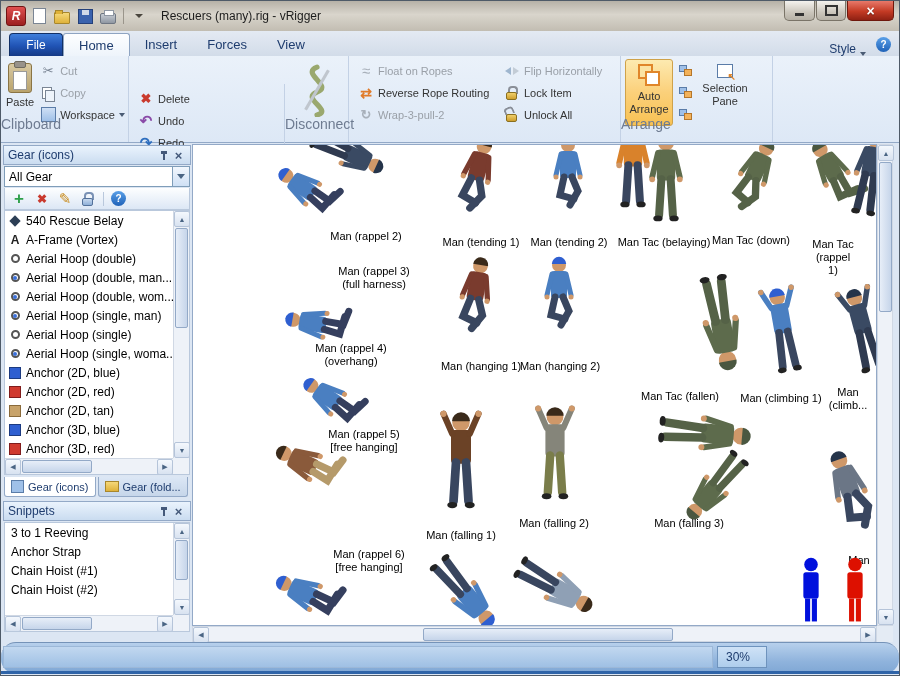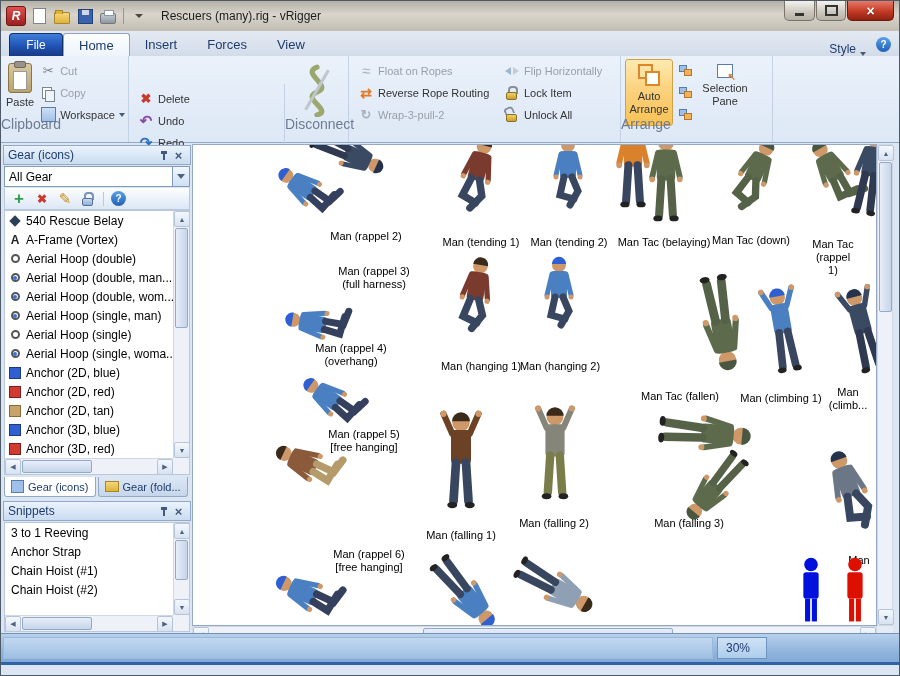--- a/index.html
+++ b/index.html
@@ -146,21 +146,21 @@
   
   .canvas{position:absolute;left:191px;top:143px;width:685px;height:482px;background:#fff;border:1px solid #93a9c7;box-sizing:border-box;overflow:hidden;}
   .fig{position:absolute;width:40px;height:80px;}
   .fig svg{width:100%;height:100%;overflow:visible;}
   .fig-label{position:absolute;transform:translate(-50%,-50%);font-size:11px;color:#000;text-align:center;white-space:pre-line;line-height:1.2;}
   .canvas-vsb{position:absolute;left:876px;top:143px;width:16px;height:482px;background:#eef2f8;border:1px solid #d0d8e4;box-sizing:border-box;}
   .canvas-hsb{position:absolute;left:191px;top:625px;width:685px;height:16px;background:#eef2f8;border:1px solid #d0d8e4;box-sizing:border-box;}
   .canvas-corner{position:absolute;left:876px;top:625px;width:16px;height:16px;background:#e4ebf4;}
 
   
-  .statusbar{position:absolute;left:0;right:0;bottom:10px;height:31px;background:linear-gradient(#b7d0ec,#8fb3dc 60%,#7ea6d4);border-top:1px solid #7593b8;}
+  .statusbar{position:absolute;left:0;right:0;bottom:1px;height:31px;background:linear-gradient(#b7d0ec,#8fb3dc 60%,#7ea6d4);border-top:1px solid #7593b8;border-radius:15px;}
   .statusbar::after{content:"";position:absolute;left:0;right:0;bottom:0;height:3px;background:#2f64a8;}
   .sb-left{position:absolute;left:2px;top:3px;right:186px;height:22px;border:1px solid #9cb8d8;background:linear-gradient(#c2d8f0,#9fc0e4);box-sizing:border-box;}
   .sb-zoom{position:absolute;right:132px;top:3px;width:50px;height:22px;border:1px solid #6e93bd;display:flex;align-items:center;padding-left:8px;font-size:12px;color:#1e3c6e;background:linear-gradient(#cfe2f6,#aecdec);box-sizing:border-box;}
   .sb-items{position:absolute;right:8px;top:3px;width:120px;height:22px;border:1px solid #6e93bd;display:flex;align-items:center;justify-content:center;font-size:12px;color:#1e3c6e;background:linear-gradient(#d7e8f9,#aecdec);box-sizing:border-box;}
 </style>
 </head>
 <body>
 
 <div class="window">
 

